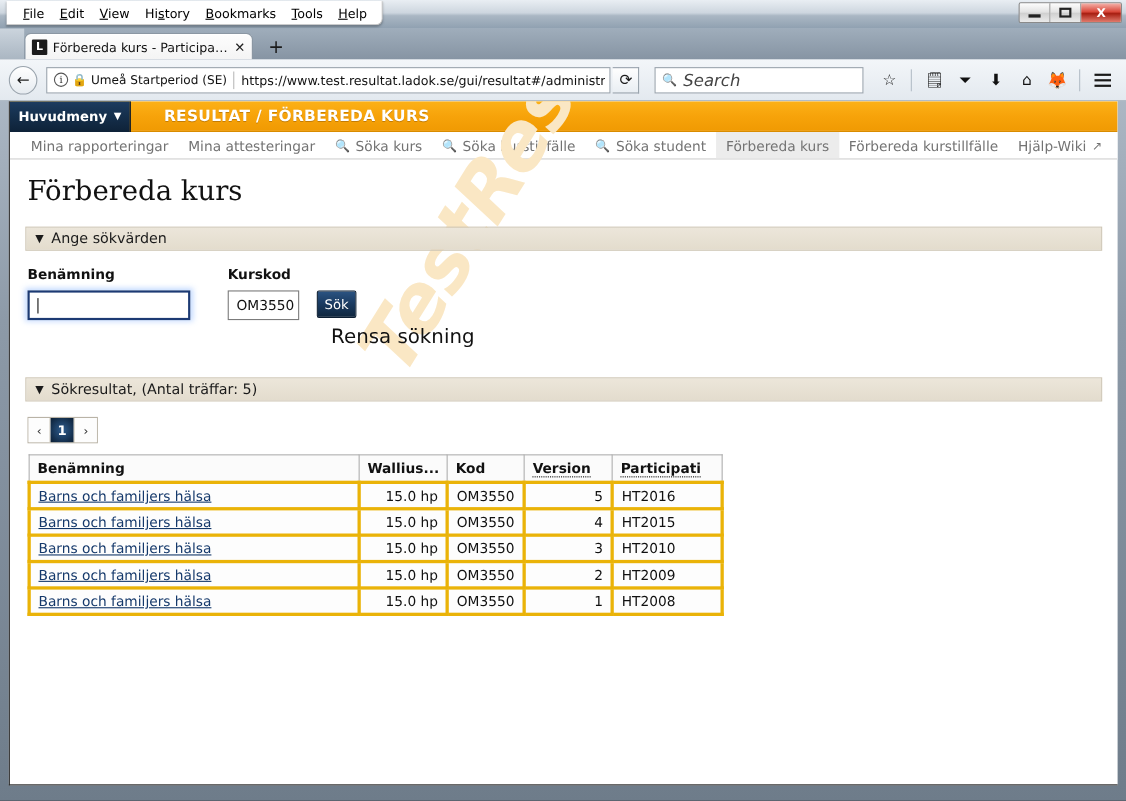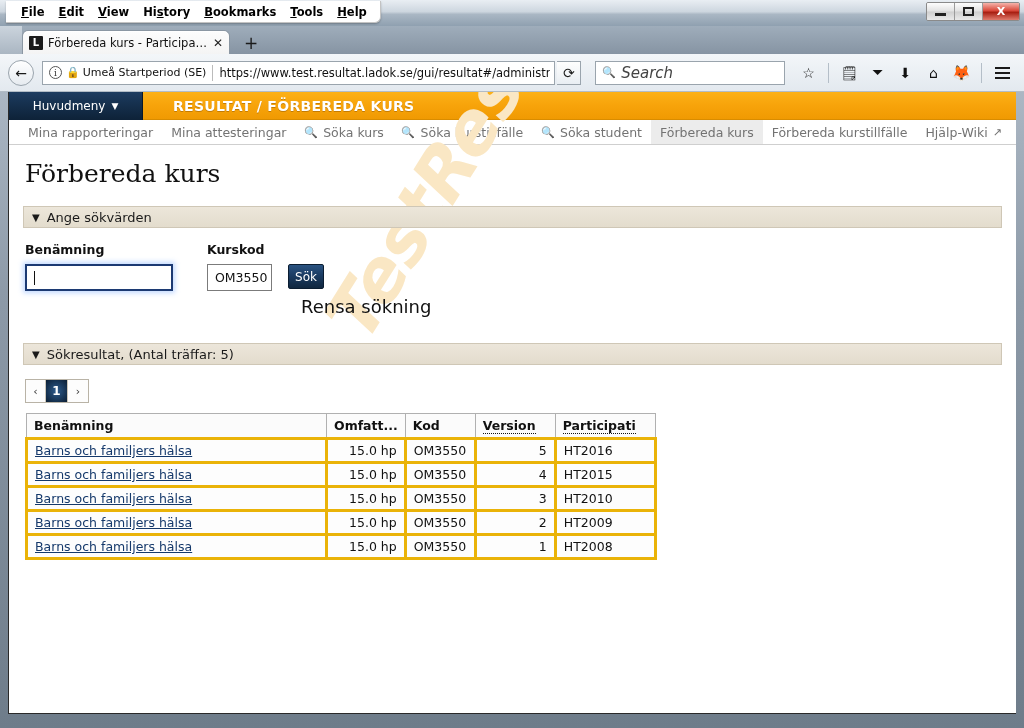--- a/index.html
+++ b/index.html
@@ -26,21 +26,20 @@
   .menubar {
     position: absolute; left: 6px; top: 1px;
     height: 22px;
     background: #ffffff;
     border: 1px solid #c3c3c3;
     border-top: none; border-left: none;
     border-radius: 0 0 6px 0;
     display: flex; align-items: center;
     padding: 0 6px 0 8px;
     box-shadow: 0 1px 2px rgba(0,0,0,.25);
-    font-weight: bold;
   }
   .menubar .mi {
     font-size: 11.5px; color: #000;
     padding: 2px 7px;
     white-space: nowrap;
     font-family: "DejaVu Sans", "Liberation Sans", sans-serif;
   }
   .menubar .mi u { text-decoration: underline; }
 
   .wincontrols {
@@ -175,23 +174,23 @@
   }
 
   
   .appbar {
     position: relative; height: 28px; width: 100%;
     background: linear-gradient(to bottom, #fcb117 0%, #f7a30a 50%, #f09a02 100%);
     display: flex; align-items: center;
     border-bottom: 1px solid #d98c00;
   }
   .huvudmeny {
-    height: 28px; width: 134px;
+    height: 28px; width: 110px;
     background: linear-gradient(to bottom, #1d3c60 0%, #16314f 40%, #0e2238 100%);
-    color: #fff; font-size: 12px; font-weight: normal;
+    color: #fff; font-size: 12px; font-weight: bold;
     display: flex; align-items: center; justify-content: center; gap: 6px;
     border-right: 1px solid #0a1828;
   }
   .huvudmeny .chev { font-size: 9px; }
   .appbar-title {
     margin-left: 30px;
     color: #fff; font-size: 14px; font-weight: bold;
     letter-spacing: .3px;
     text-shadow: 0 1px 0 rgba(120,70,0,.4);
   }
@@ -485,21 +484,21 @@
       <div class="pager">
         <div class="pg">‹</div>
         <div class="pg cur">1</div>
         <div class="pg">›</div>
       </div>
 
       <table class="results">
         <thead>
           <tr>
             <th class="col-ben"><span>Benämning</span></th>
-            <th class="col-omf"><span>Omfatt...</span></th>
+            <th class="col-omf"><span>Wallius...</span></th>
             <th class="col-kod"><span>Kod</span></th>
             <th class="col-ver sortable"><span>Version</span></th>
             <th class="col-start sortable"><span>Participati</span></th>
           </tr>
         </thead>
         <tbody>
           <tr>
             <td><a href="#">Barns och familjers hälsa</a></td>
             <td class="num">15.0 hp</td>
             <td>OM3550</td>

